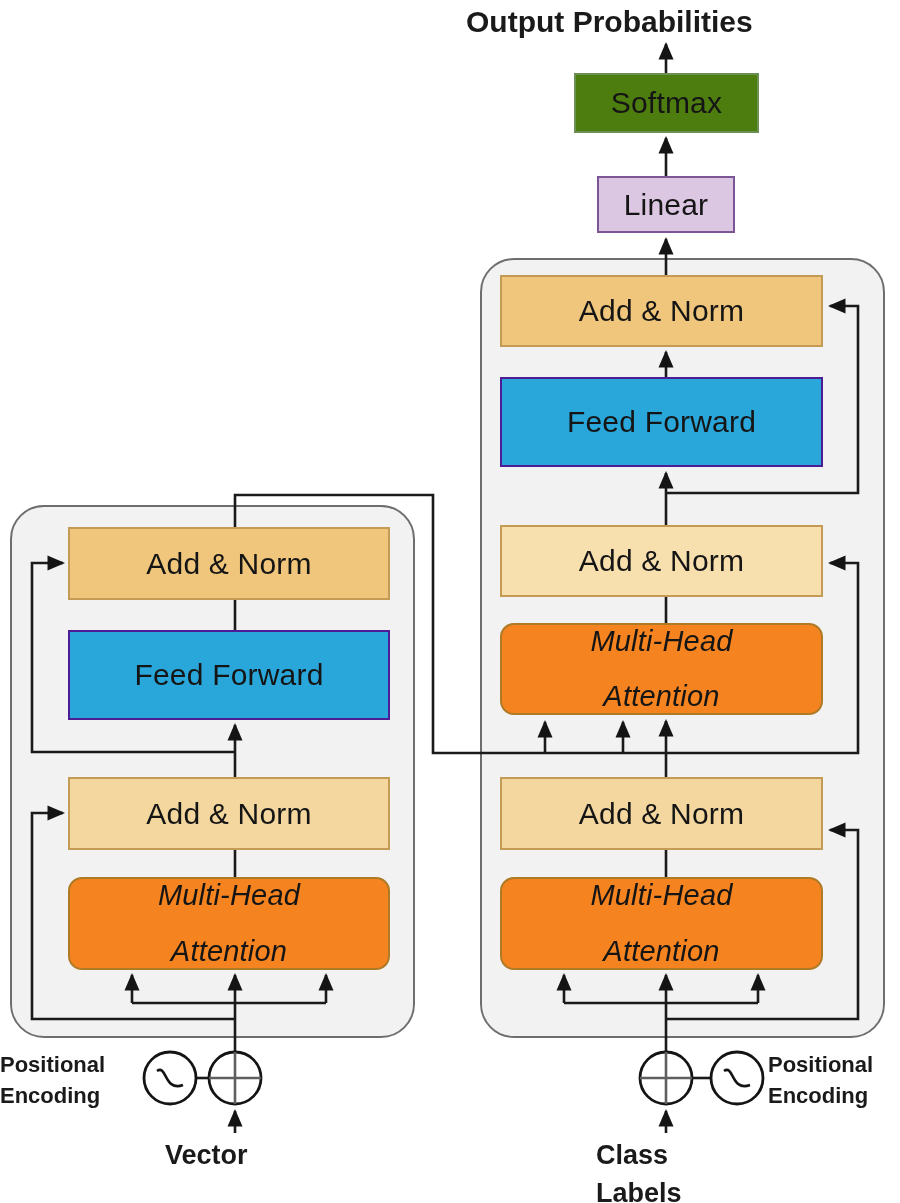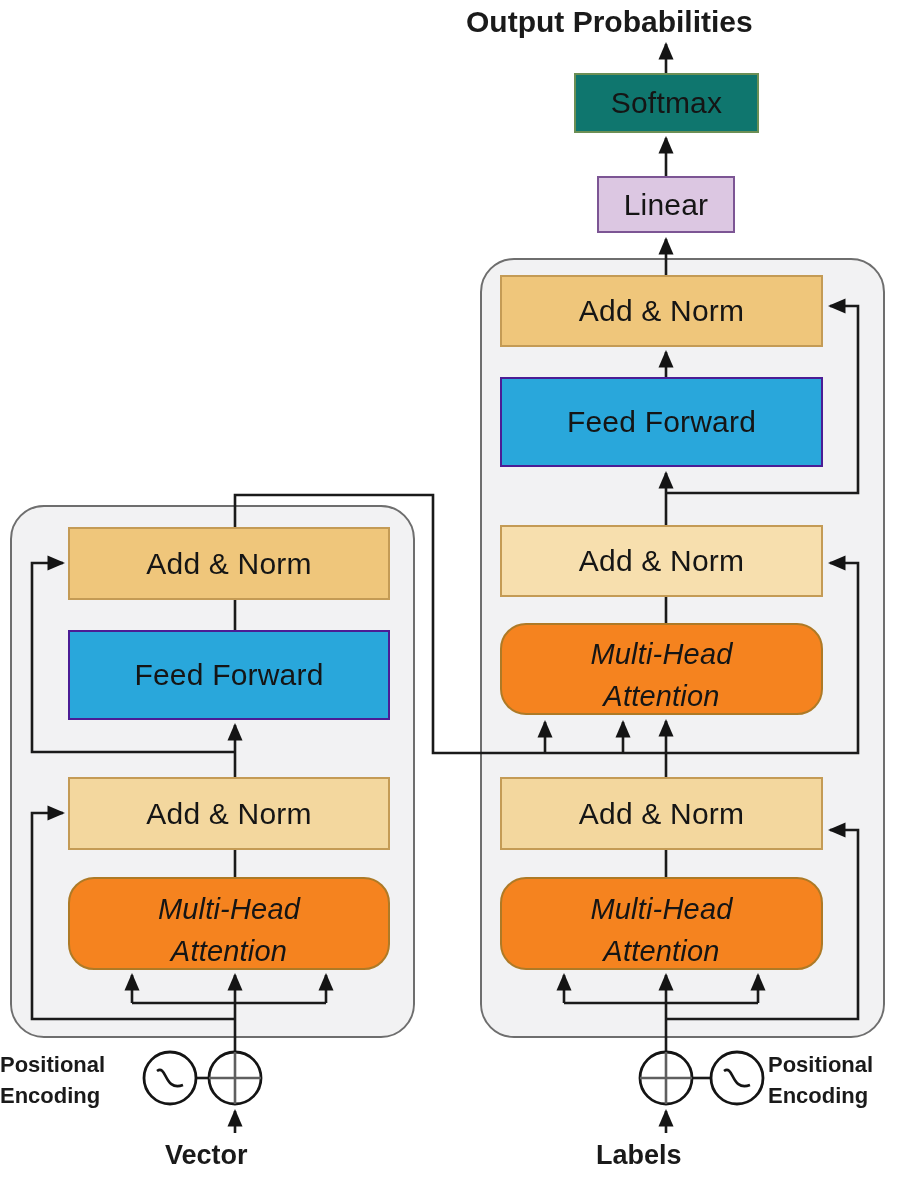--- a/index.html
+++ b/index.html
@@ -14,25 +14,25 @@
   .box{
     position:absolute;box-sizing:border-box;text-align:center;
     font-size:30px;color:#151515;letter-spacing:0.2px;
   }
   .an{border:2px solid #c49b55;}
   .an-dark{background:#efc67b;}
   .an-mid{background:#f3d79e;}
   .an-light{background:#f7dfae;}
   .ff{background:#29a7db;border:2px solid #4c1d95;}
   .mha{
-    background:#f5831f;border:2px solid #ae7a26;border-radius:26px;
+    background:#f5831f;border:2px solid #ae7a26;border-radius:14px;
     font-style:italic;font-size:29px;
-    display:flex;flex-direction:column;justify-content:flex-end;row-gap:9px;
+    display:flex;flex-direction:column;justify-content:space-between;row-gap:9px;
   }
-  .softmax{background:#0f766e;border:2px solid #6c8f55;}
+  .softmax{background:#4d7c0f;border:2px solid #6c8f55;}
   .linear{background:#dcc7e2;border:2px solid #7c5594;}
   .lbl{position:absolute;text-align:left;font-weight:600;color:#1a1a1a;}
   .title{font-size:30px;}
   .posenc{font-size:22px;line-height:31px;}
   .inlabel{font-size:27px;line-height:38px;}
   svg{position:absolute;left:0;top:0;}
   .vcenter{display:flex;align-items:center;justify-content:center;}
 </style>
 </head>
 <body>
@@ -136,16 +136,17 @@
     <div>Encoding</div>
   </div>
   <div class="lbl posenc" style="left:768px;top:1049px;width:140px;">
     <div>Positional</div>
     <div>Encoding</div>
   </div>
   <div class="lbl inlabel" style="left:165px;top:1136px;width:140px;">
     <div>Vector</div>
   </div>
   <div class="lbl inlabel" style="left:596px;top:1136px;width:140px;">
+    <div>Class</div>
     <div>Labels</div>
   </div>
 
 </div>
 
 </body></html>

